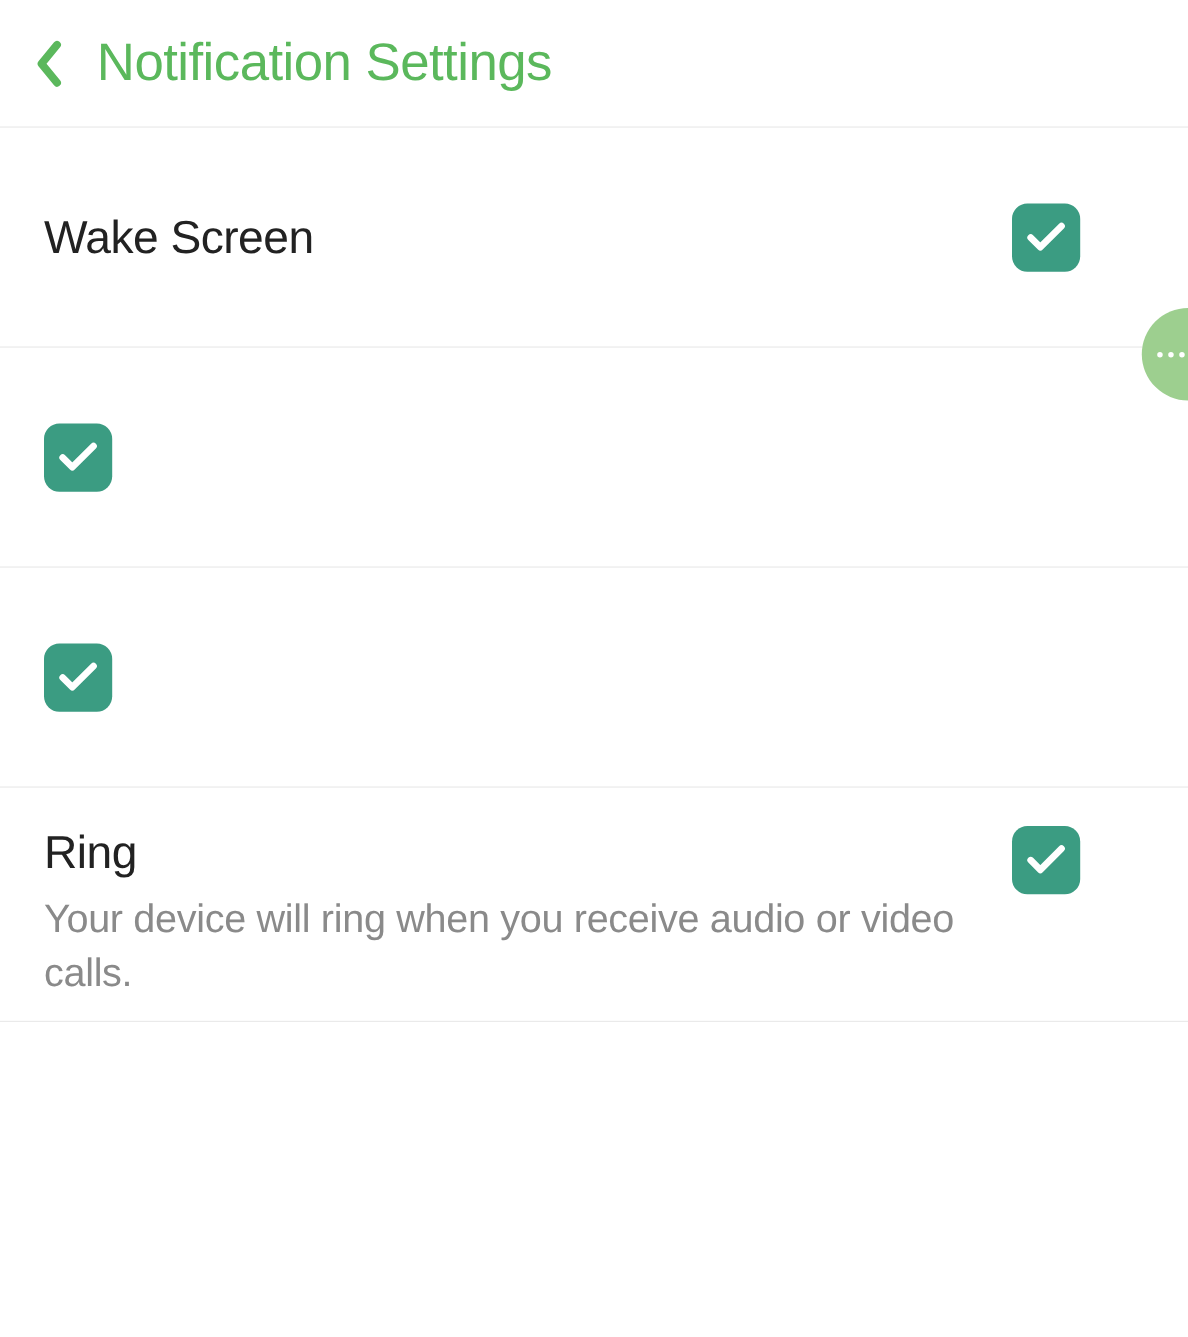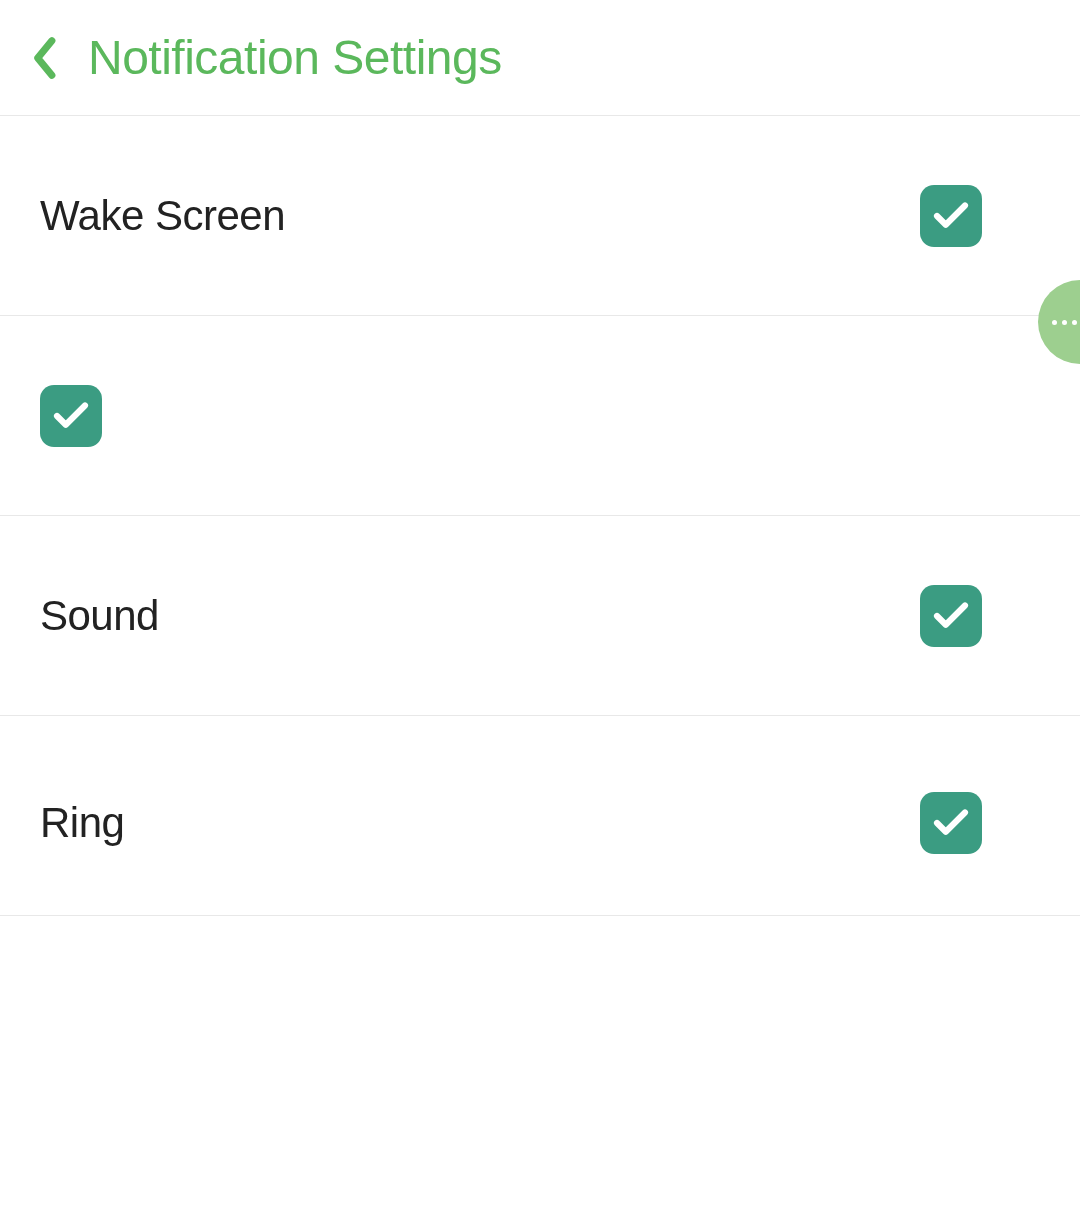--- a/index.html
+++ b/index.html
@@ -43,21 +43,21 @@
       display: flex;
       align-items: center;
       justify-content: space-between;
       padding: 65px 98px 65px 40px;
       border-bottom: 1px solid #e8e8e8;
       min-height: 200px;
     }
     .setting-row.with-subtitle {
       padding-top: 35px;
       padding-bottom: 20px;
-      align-items: center;
+      align-items: flex-start;
     }
     .setting-text {
       display: flex;
       flex-direction: column;
       gap: 12px;
       flex: 1;
       padding-right: 34px;
     }
     .setting-label {
       font-size: 42px;
@@ -138,33 +138,31 @@
 
   <div class="setting-row">
     <div class="checkbox">
       <svg viewBox="0 0 24 24">
         <path d="M 4 12 L 9 17 L 20 6" stroke="#ffffff" stroke-width="3.5" fill="none" stroke-linecap="round" stroke-linejoin="round"></path>
       </svg>
     </div>
   </div>
 
   <div class="setting-row">
-    <div class="setting-text">
-      <div class="setting-label">Sound</div>
-    </div>
     <div class="checkbox">
       <svg viewBox="0 0 24 24">
         <path d="M 4 12 L 9 17 L 20 6" stroke="#ffffff" stroke-width="3.5" fill="none" stroke-linecap="round" stroke-linejoin="round"></path>
       </svg>
     </div>
   </div>
 
   <div class="setting-row with-subtitle">
     <div class="setting-text">
       <div class="setting-label">Ring</div>
+      <div class="setting-subtitle">Your device will ring when you receive audio or video calls.</div>
     </div>
     <div class="checkbox">
       <svg viewBox="0 0 24 24">
         <path d="M 4 12 L 9 17 L 20 6" stroke="#ffffff" stroke-width="3.5" fill="none" stroke-linecap="round" stroke-linejoin="round"></path>
       </svg>
     </div>
   </div>
 
 </div>
 

